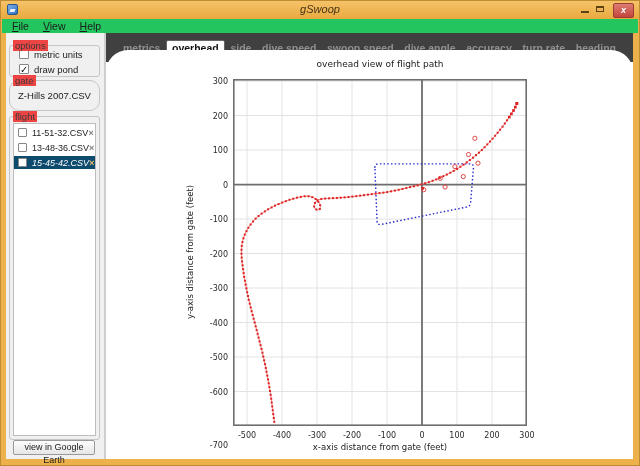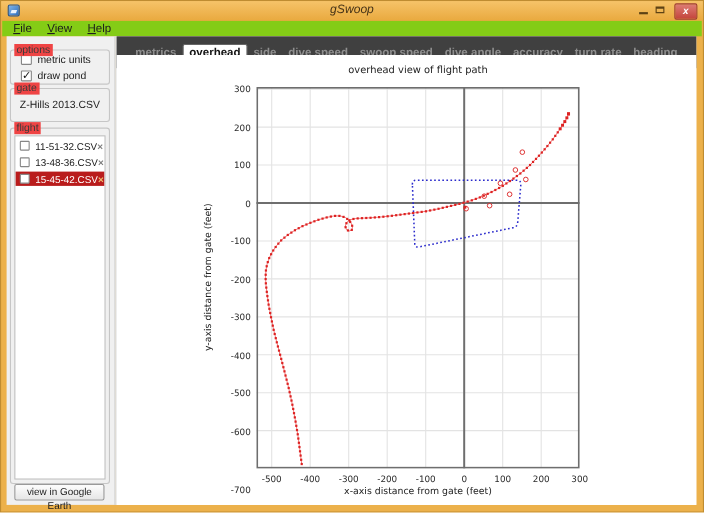--- a/index.html
+++ b/index.html
@@ -11,53 +11,53 @@
   .app-icon{position:absolute;left:6px;top:3px;width:11px;height:11px;border-radius:2px;background:linear-gradient(135deg,#7fb3e8,#2f6fbe);border:1px solid #24558f;box-sizing:border-box;}
   .app-icon::after{content:"";position:absolute;left:2px;top:4px;width:5px;height:3px;background:#eaf3fc;transform:skewX(-20deg);}
   .title-text{position:absolute;left:0;right:0;top:2px;text-align:center;font-size:11px;color:#463317;}
   .win-btns{position:absolute;right:5px;top:1px;display:flex;align-items:center;height:16px;}
   .btn-min,.btn-max{width:15px;height:14px;position:relative;}
   .btn-min::after{content:"";position:absolute;left:3px;bottom:4px;width:8px;height:2px;background:#5d4214;}
   .btn-max::after{content:"";position:absolute;left:3px;top:3px;width:8px;height:6px;border:1px solid #5d4214;border-top-width:2px;box-sizing:border-box;background:transparent;}
   .btn-close{width:21px;height:15px;margin-left:5px;border-radius:2px;border:1px solid #9e3c34;background:linear-gradient(#dd7c74,#c4453c);color:#fff;font-size:9px;font-weight:bold;text-align:center;line-height:13px;box-sizing:border-box;}
 
   
-  .menubar{position:absolute;left:1px;right:1px;top:18px;height:14px;background:#84cc16;display:flex;align-items:center;padding-left:3px;}
+  .menubar{position:absolute;left:1px;right:1px;top:18px;height:14px;background:#22c55e;display:flex;align-items:center;padding-left:3px;}
   .menu-item{font-size:10.5px;color:#1c1c1c;padding:0 7px;}
   .menu-item u{text-decoration:underline;}
 
   
   .sidebar{position:absolute;left:5px;top:32px;width:99px;bottom:6px;background:#f0f0f0;border-right:1px solid #cfcfcf;box-sizing:border-box;}
   .groupbox{position:absolute;left:3px;right:4px;border:1px solid #c6c6c6;border-radius:3px;}
   .gb-label{position:absolute;top:-6px;left:3px;background:#ef4444;padding:0 2px;font-size:9.5px;color:#3a3a3a;}
   .gb-options{top:12px;height:30px;}
   .cb-row{display:flex;align-items:center;height:14px;margin:1px 0 0 9px;}
   .cb{width:10px;height:10px;border:1px solid #878787;border-radius:1px;background:#fff;font-size:10px;line-height:9px;text-align:center;color:#101010;box-sizing:border-box;}
   .cb-label{font-size:9.5px;color:#1c1c1c;margin-left:5px;}
-  .gb-gate{top:47px;height:29px;}
+  .gb-gate{top:47px;height:29px;border-radius:10px;}
   .gate-file{position:absolute;left:0;right:0;top:9px;text-align:center;font-size:9.5px;color:#1c1c1c;}
   .gb-swoop{top:83px;height:322px;}
   .swoop-list{position:absolute;left:3px;right:3px;top:6px;bottom:3px;background:#fff;border:1px solid #bdbdbd;overflow:hidden;}
   .swoop-row{display:flex;align-items:center;height:13px;padding:0 3px 0 4px;margin-top:2px;}
   .swoop-row .cb{width:9px;height:9px;flex:none;}
   .swoop-name{flex:1;font-size:9px;color:#1c1c1c;margin-left:5px;white-space:nowrap;}
   .swoop-x{font-size:9px;font-weight:bold;color:#7c7c7c;}
-  .swoop-row.selected{background:#b91c1c;}
+  .swoop-row.selected{background:#0c4a6e;font-style:italic;}
   .swoop-row.selected .swoop-name{color:#fff;}
   .swoop-row.selected .swoop-x{color:#f0c070;}
   .ge-button{position:absolute;left:7px;bottom:4px;width:82px;height:15px;border:1px solid #9a9a9a;border-radius:2px;background:linear-gradient(#fdfdfd,#e6e6e6);font-size:9px;color:#1c1c1c;text-align:center;line-height:13px;box-sizing:border-box;}
 
   
   .main{position:absolute;left:104px;top:32px;right:6px;bottom:6px;background:#fff;border-left:1px solid #cfcfcf;box-sizing:border-box;}
   .tab-strip{position:absolute;left:0;right:0;top:0;height:29px;background:#404040;display:flex;align-items:center;justify-content:space-between;padding:0 12px;box-sizing:border-box;}
   .tab{font-size:10.5px;font-weight:bold;color:#8f8f8f;position:relative;padding:1px 5px;white-space:nowrap;}
   .tab.active{background:#fff;border:1px solid #666;border-radius:2px;color:#141414;}
   .tab-underline{position:absolute;left:-6px;right:-6px;bottom:-4px;height:3px;background:#3f7fc4;}
 
-  .chart-area{position:absolute;left:0;right:0;top:17px;bottom:0;background:#fff;}
+  .chart-area{position:absolute;left:0;right:0;top:17px;bottom:0;background:#fff;border-radius:22px;}
   .chart-title{position:absolute;top:9px;left:127px;width:294px;text-align:center;font-family:"DejaVu Sans",sans-serif;font-size:9px;color:#222;}
   svg.plot{position:absolute;left:127px;top:29px;}
   .tick-x{position:absolute;width:34px;text-align:center;font-family:"DejaVu Sans",sans-serif;font-size:8px;color:#2a2a2a;}
   .tick-y{position:absolute;width:38px;text-align:right;font-family:"DejaVu Sans",sans-serif;font-size:8px;color:#2a2a2a;}
   .xaxis-title{position:absolute;top:392px;left:127px;width:294px;text-align:center;font-family:"DejaVu Sans",sans-serif;font-size:8.5px;color:#222;}
   .yaxis-title{position:absolute;left:84px;top:202px;transform:translate(-50%,-50%) rotate(-90deg);white-space:nowrap;font-family:"DejaVu Sans",sans-serif;font-size:8.5px;color:#222;}
 </style>
 </head>
 <body>
 
@@ -88,21 +88,21 @@
             <div class="cb-label">metric units</div>
           </div>
           <div class="cb-row">
             <div class="cb">✓</div>
             <div class="cb-label">draw pond</div>
           </div>
         </div>
     </div>
     <div class="groupbox gb-gate">
       <div class="gb-label">gate</div>
-      <div class="gate-file">Z-Hills 2013.CSV</div>
+      <div class="gate-file">Z-Hills 2007.CSV</div>
     </div>
     <div class="groupbox gb-swoop">
       <div class="gb-label">flight</div>
       <div class="swoop-list" id="swoop-list">
           <div class="swoop-row">
             <div class="cb"></div>
             <div class="swoop-name">11-51-32.CSV</div>
             <div class="swoop-x">×</div>
           </div>
           <div class="swoop-row">

